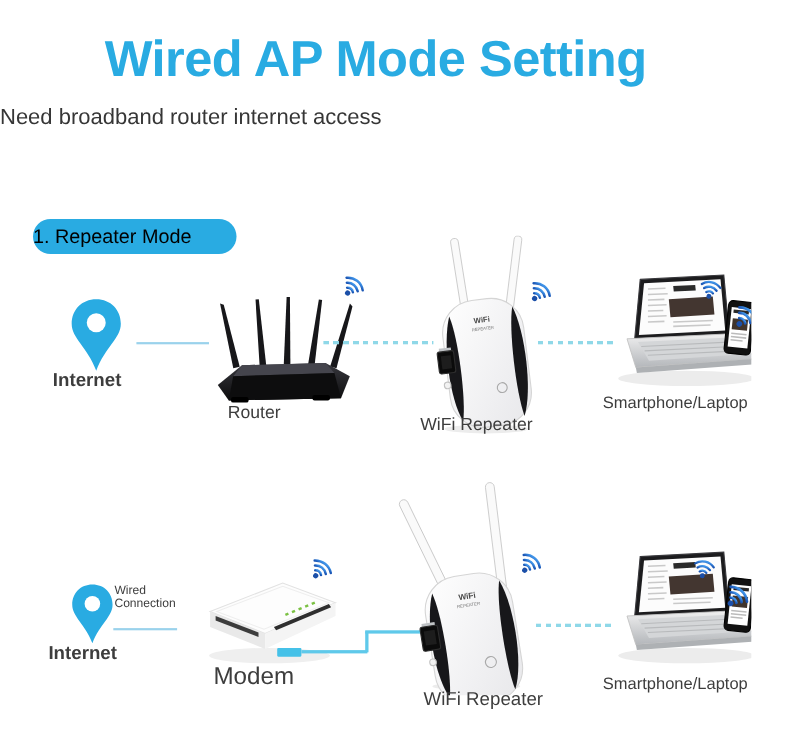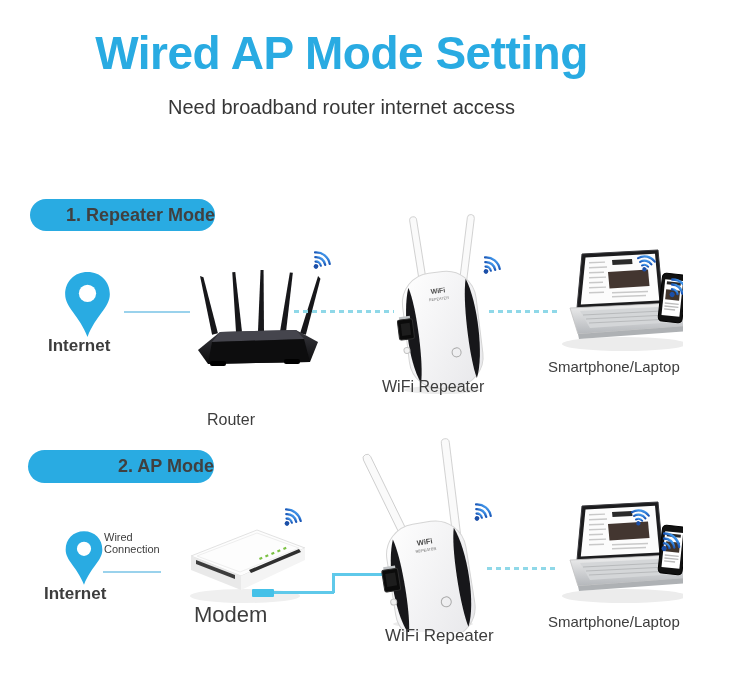--- a/index.html
+++ b/index.html
@@ -1,22 +1,22 @@
 <!DOCTYPE html>
 <html><head>
 <meta charset="utf-8">
 <style>
   html,body{margin:0;padding:0;background:#ffffff;}
   .page{position:relative;width:683px;height:680px;background:#ffffff;overflow:hidden;
         font-family:"Liberation Sans", sans-serif;}
   .abs{position:absolute;}
   .title{left:0;right:0;top:26px;text-align:center;font-size:46px;font-weight:700;
          color:#29abe2;letter-spacing:-0.5px;}
-  .subtitle{left:0;right:0;top:96px;text-align:center;font-size:20px;color:#363636;}
-  .badge{background:#29abe2;color:#404040;font-weight:700;text-align:right;
+  .subtitle{left:0;right:0;top:96px;font-size:20px;color:#363636;}
+  .badge{background:#29abe2;color:#000000;font-weight:400;text-align:left;
          border-radius:17px;}
   .node-label{color:#3d3d3d;text-align:left;}
   .line-solid{height:2px;background:#9ad2ec;}
   .wire{background:#5fc9ea;}
   .line-dashed{height:3px;
     background:repeating-linear-gradient(to right,#8fd8e8 0 5px,transparent 5px 9px);}
   .wifi{display:block;}
   svg text{font-family:"Liberation Sans", sans-serif;}
 </style>
 </head>
@@ -65,21 +65,21 @@
       <polygon points="66,69 72,69 70.5,8 67.5,8" transform="rotate(1 69 69)"></polygon>
       <polygon points="88,70 94,70 92.5,10 89.5,10" transform="rotate(8 91 70)"></polygon>
       <polygon points="108,72 114,72 112.5,14 109.5,12" transform="rotate(16 111 72)"></polygon>
     </g>
     <path d="M6,88 L28,70 L104,68 L126,80 L118,100 L16,102 z" fill="url(#gRouter)"></path>
     <path d="M28,70 L104,68 L112,77 L20,80 z" fill="#45454d"></path>
     <path d="M20,80 L112,77 L118,100 L16,102 z" fill="#0d0d0e"></path>
     <rect x="18" y="99" width="16" height="5" rx="2" fill="#000"></rect>
     <rect x="92" y="97" width="16" height="5" rx="2" fill="#000"></rect>
   </svg>
-  <div class="abs node-label" style="left:207px;top:367px;width:100px;font-size:16px;margin-top:44px;">Router</div>
+  <div class="abs node-label" style="left:207px;top:367px;width:100px;font-size:16px;">Router</div>
 
   <svg class="abs wifi" style="left:308px;top:247px;transform:rotate(38deg);" width="26" height="26" viewBox="0 0 24 24">
     <circle cx="12" cy="19.5" r="2.2" fill="#1b4fa8"></circle>
     <g fill="none" stroke="url(#gWifi)" stroke-width="2.1" stroke-linecap="round">
       <path d="M8.9 16.2 a4.6 4.6 0 0 1 6.2 0"></path>
       <path d="M6.2 13.1 a8.6 8.6 0 0 1 11.6 0"></path>
       <path d="M3.4 9.9 a12.6 12.6 0 0 1 17.2 0"></path>
     </g>
   </svg>
 
@@ -166,21 +166,20 @@
   </svg>
   <svg class="abs wifi" style="left:664px;top:274px;transform:rotate(42deg);" width="28" height="28" viewBox="0 0 24 24">
     <circle cx="12" cy="19.5" r="2.2" fill="#1b4fa8"></circle>
     <g fill="none" stroke="url(#gWifi)" stroke-width="2.1" stroke-linecap="round">
       <path d="M8.9 16.2 a4.6 4.6 0 0 1 6.2 0"></path>
       <path d="M6.2 13.1 a8.6 8.6 0 0 1 11.6 0"></path>
       <path d="M3.4 9.9 a12.6 12.6 0 0 1 17.2 0"></path>
     </g>
   </svg>
 
-  <div class="abs badge" style="left:28px;top:450px;width:186px;height:33px;line-height:33px;font-size:18px;">2. AP Mode</div>
 
   <svg class="abs" style="left:64px;top:529px;" width="40" height="58" viewBox="0 0 48 66">
     <path d="M24,1 C11,1 2,10.5 2,23 c0,13 14,21 22,42 c8,-21 22,-29 22,-42 C46,10.5 37,1 24,1 z" fill="#29abe2"></path>
     <circle cx="24" cy="22" r="8.5" fill="#ffffff"></circle>
   </svg>
   <div class="abs node-label" style="left:44px;top:584px;width:80px;font-size:17px;font-weight:600;">Internet</div>
 
   <div class="abs node-label" style="left:104px;top:531px;width:86px;font-size:11px;line-height:1.1;">Wired Connection</div>
   <div class="abs line-solid" style="left:103px;top:571px;width:58px;"></div>
 

